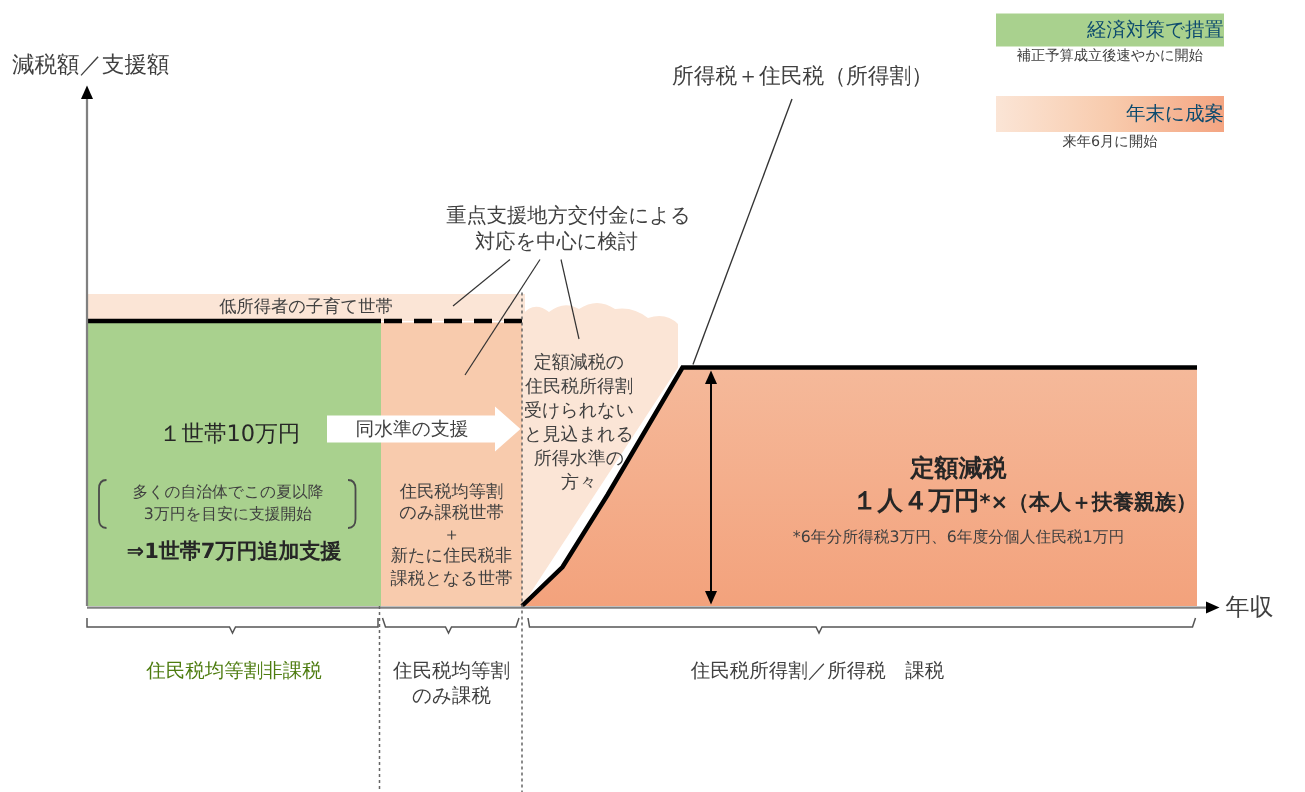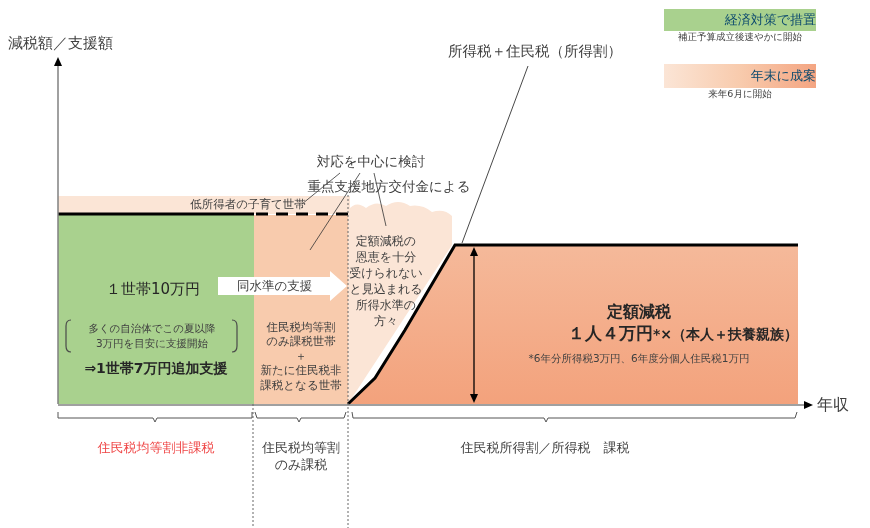--- a/index.html
+++ b/index.html
@@ -83,53 +83,53 @@
 <div class="t" style="left:8px;top:34px;font-size:15px;color:#404040;">減税額／支援額</div>
 <div class="t" style="left:817px;top:395px;font-size:16px;color:#404040;">年収</div>
 
 <div class="legend-title" style="left:664px;top:11px;">経済対策で措置</div>
 <div class="legend-sub" style="left:645px;top:31px;">補正予算成立後速やかに開始</div>
 <div class="legend-title" style="left:664px;top:67px;">年末に成案</div>
 <div class="legend-sub" style="left:645px;top:88px;">来年6月に開始</div>
 
 <div class="t" style="left:448px;top:43px;font-size:14.5px;color:#404040;">所得税＋住民税（所得割）</div>
 
-<div class="t center" style="left:284px;top:136px;width:210px;font-size:13.5px;color:#404040;margin-top:42px;">重点支援地方交付金による</div>
+<div class="t center" style="left:274px;top:136px;width:210px;font-size:13.5px;color:#404040;">重点支援地方交付金による</div>
 <div class="t center" style="left:266px;top:153px;width:210px;font-size:13.5px;color:#404040;">対応を中心に検討</div>
 
-<div class="t center" style="left:58px;top:198px;width:292px;font-size:11.5px;color:#404040;padding-left:44px;">低所得者の子育て世帯</div>
+<div class="t center" style="left:58px;top:198px;width:292px;font-size:11.5px;color:#404040;">低所得者の子育て世帯</div>
 
 <div class="abs" style="left:58px;top:222px;width:196px;">
 </div>
 <div class="t" style="left:106px;top:280px;font-size:15px;color:#262626;">１世帯10万円</div>
 <div class="t center" style="left:70px;top:322px;width:164px;font-size:10.5px;color:#404040;">多くの自治体でこの夏以降</div>
 <div class="t center" style="left:70px;top:337px;width:164px;font-size:10.5px;color:#404040;">3万円を目安に支援開始</div>
 <div class="t center" style="left:58px;top:360px;width:196px;font-size:14px;font-weight:bold;color:#262626;">⇒1世帯7万円追加支援</div>
 
 <div class="t" style="left:237px;top:278px;font-size:12.5px;color:#404040;">同水準の支援</div>
 
 <div class="abs" style="left:254px;top:320px;width:94px;font-size:11.5px;color:#404040;text-align:center;line-height:1.25;">
   <div>住民税均等割</div>
   <div>のみ課税世帯</div>
   <div>＋</div>
   <div>新たに住民税非</div>
   <div>課税となる世帯</div>
 </div>
 
 <div class="abs" style="left:348px;top:234px;width:76px;font-size:12px;color:#404040;text-align:center;line-height:1.33;">
   <div>定額減税の</div>
-  <div>恩恵を十分</div>
+  <div>住民税所得割</div>
   <div>受けられない</div>
   <div>と見込まれる</div>
   <div>所得水準の</div>
   <div>方々</div>
 </div>
 
 <div class="t center" style="left:480px;top:302px;width:318px;font-size:16px;font-weight:bold;color:#262626;">定額減税</div>
 <div class="abs" style="left:480px;top:322px;width:318px;text-align:right;white-space:nowrap;">
   <span style="font-size:17px;font-weight:bold;color:#262626;">１人４万円</span><span style="font-size:14px;font-weight:bold;color:#262626;">*×（本人＋扶養親族）</span>
 </div>
 <div class="t center" style="left:480px;top:352px;width:318px;font-size:10.5px;color:#404040;">*6年分所得税3万円、6年度分個人住民税1万円</div>
 
-<div class="t center" style="left:58px;top:440px;width:196px;font-size:13px;color:#ef4444;">住民税均等割非課税</div>
+<div class="t center" style="left:58px;top:440px;width:196px;font-size:13px;color:#4d7c0f;">住民税均等割非課税</div>
 <div class="t center" style="left:254px;top:440px;width:94px;font-size:13px;color:#404040;">住民税均等割</div>
 <div class="t center" style="left:254px;top:457px;width:94px;font-size:13px;color:#404040;">のみ課税</div>
 <div class="t center" style="left:420px;top:440px;width:250px;font-size:13px;color:#404040;">住民税所得割／所得税　課税</div>
 
 </body></html>

